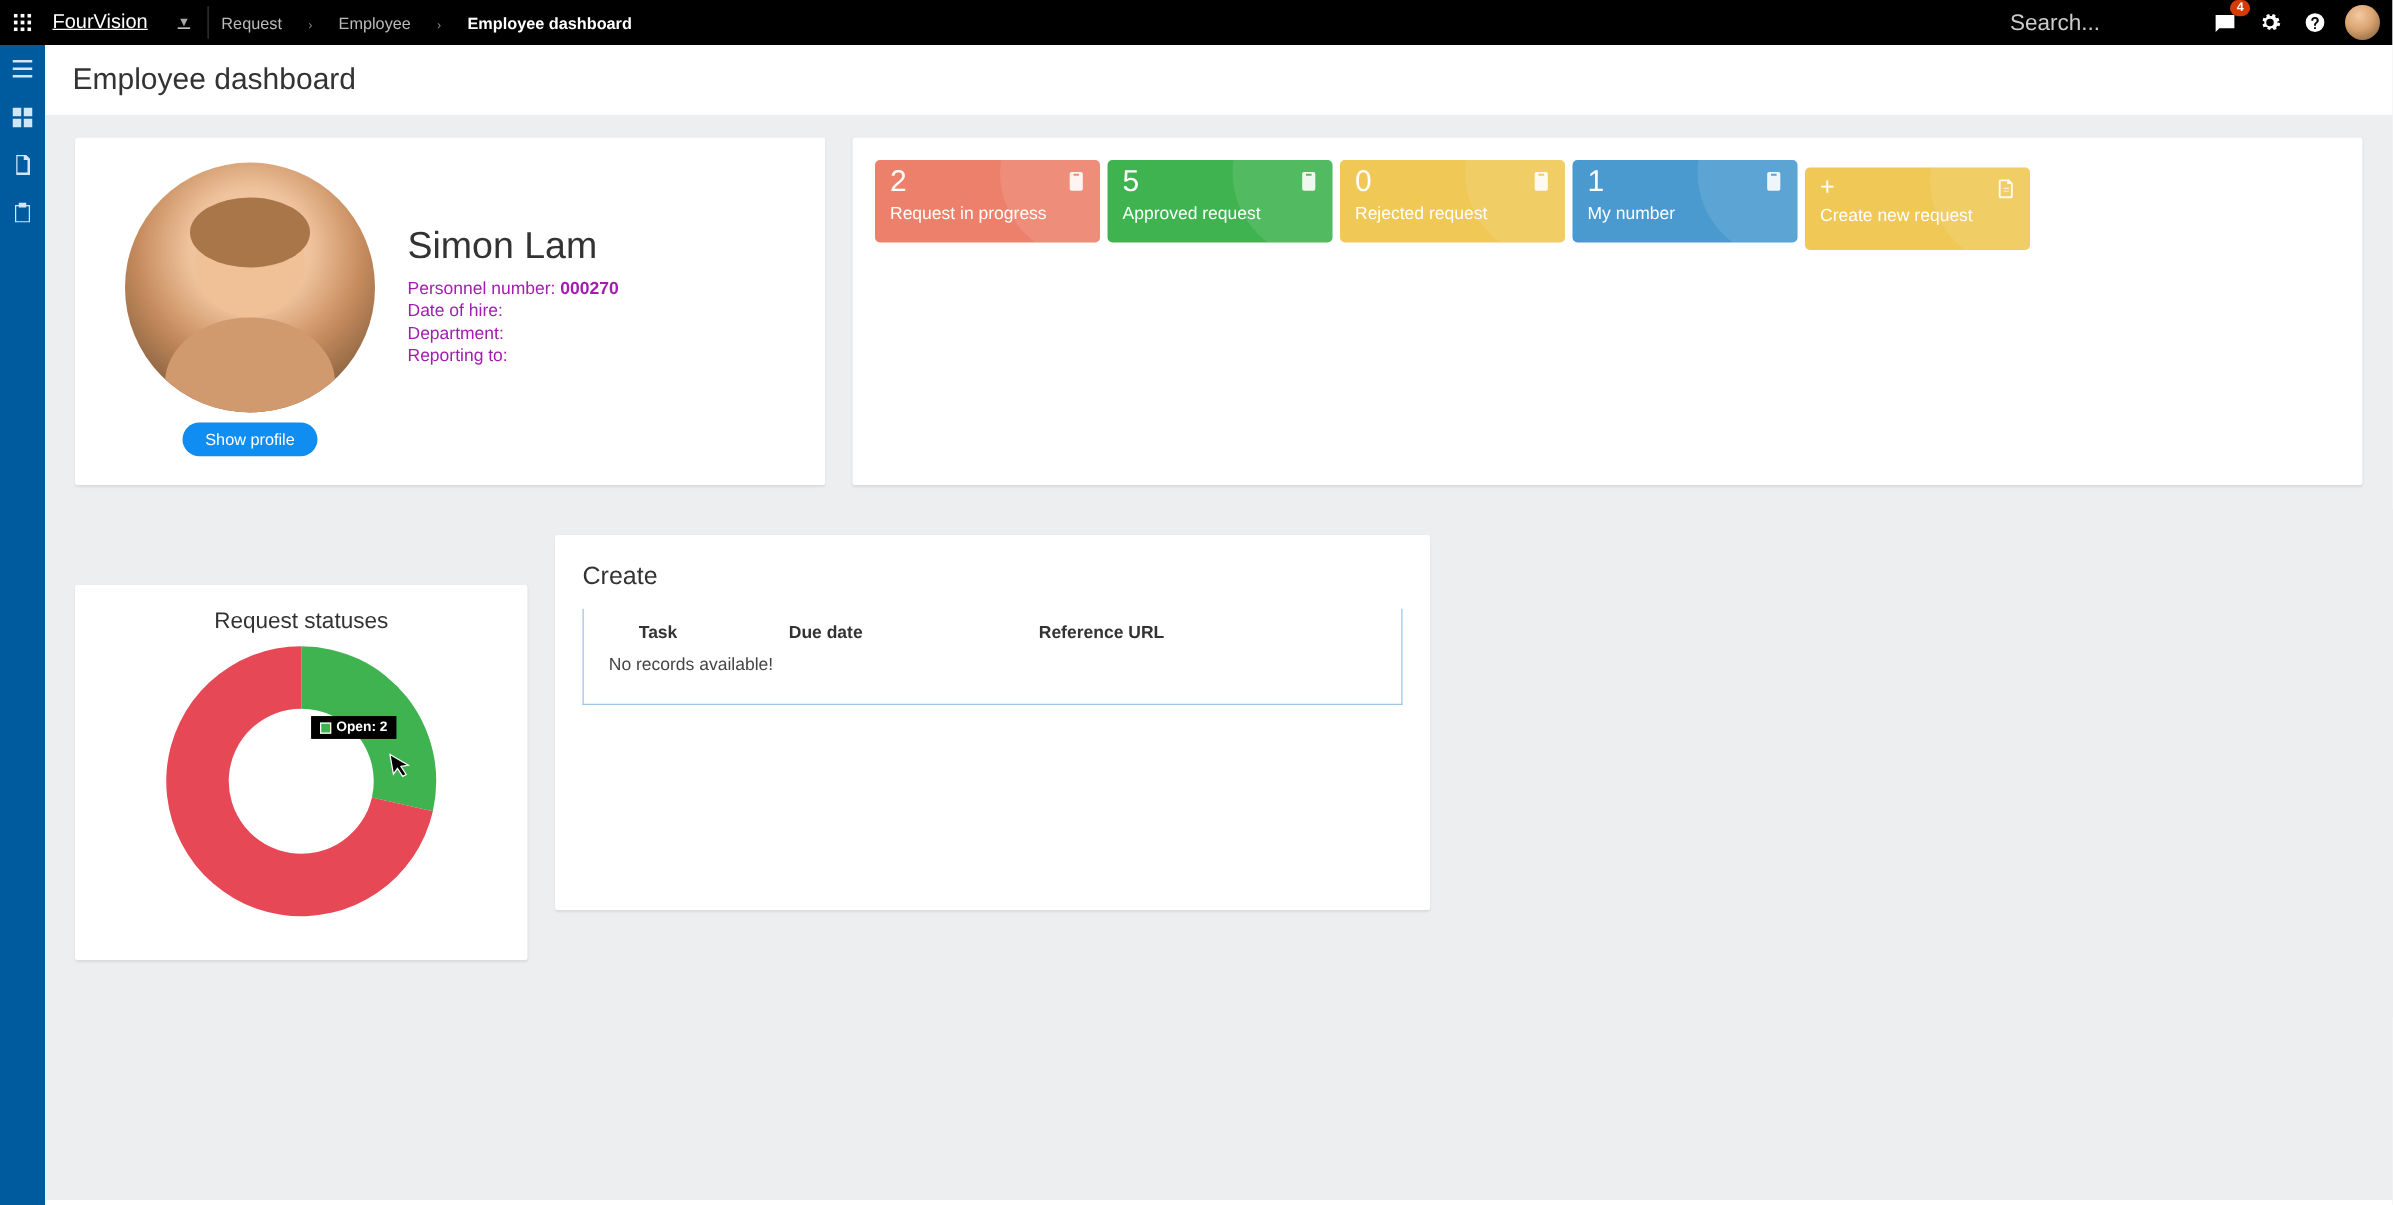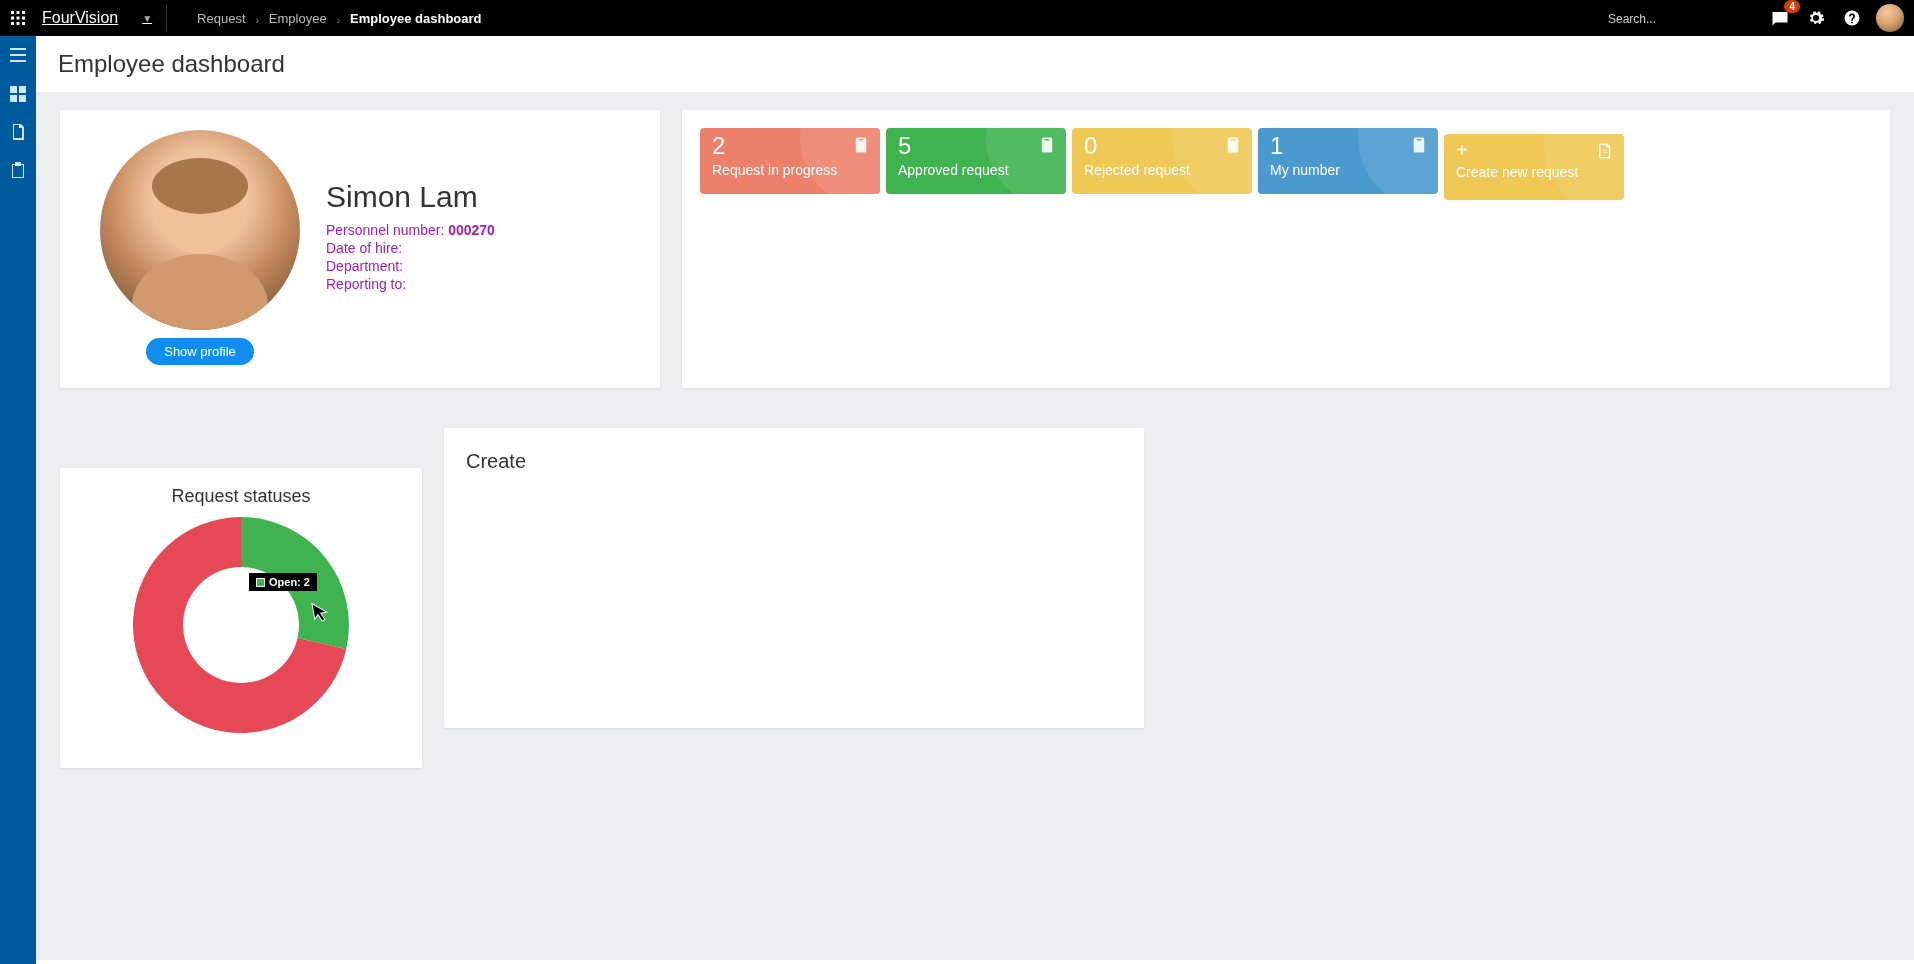--- a/index.html
+++ b/index.html
@@ -5,27 +5,27 @@
 * { margin: 0; padding: 0; box-sizing: border-box; font-family: "Segoe UI", Arial, sans-serif; }
 body { width: 1914px; height: 964px; overflow: hidden; background: #f0f0f0; }
 
 
 .topbar { height: 36px; background: #000; color: #fff; display: flex; align-items: center; }
 .topbar .waffle { width: 36px; height: 36px; display: flex; align-items: center; justify-content: center; cursor: pointer; }
 .topbar .waffle svg { fill: #fff; }
 .topbar .brand { padding: 0 14px 0 6px; font-size: 16px; cursor: pointer; display: flex; align-items: center; gap: 24px; text-decoration: underline; }
 .topbar .brand .chev { font-size: 10px; color: #aaa; }
 .topbar .divider { width: 1px; height: 26px; background: #3a3a3a; margin-right: 10px; }
-.topbar .breadcrumb { display: flex; align-items: flex-end; gap: 10px; font-size: 13px; margin-left: 20px; }
+.topbar .breadcrumb { display: flex; align-items: flex-end; gap: 21px; font-size: 13px; }
 .topbar .breadcrumb .crumb { color: #bbb; cursor: pointer; }
 .topbar .breadcrumb .crumb.active { color: #fff; font-weight: 600; }
 .topbar .breadcrumb .sep { color: #888; font-size: 10px; }
 .topbar .spacer { flex: 1; }
 .topbar .search { width: 150px; margin-right: 10px; }
-.topbar .search input { width: 100%; background: transparent; border: none; color: #fff; font-size: 12px; outline: none; }
+.topbar .search input { width: 100%; background: transparent; border: none; color: #fff; font-size: 18px; outline: none; }
 .topbar .search input::placeholder { color: #ccc; }
 .topbar .icons { display: flex; align-items: center; gap: 12px; padding-right: 10px; }
 .topbar .ticon { position: relative; width: 24px; height: 24px; display: flex; align-items: center; justify-content: center; cursor: pointer; }
 .topbar .ticon svg { fill: #fff; }
 .topbar .badge { position: absolute; top: -6px; right: -8px; background: #d83b01; color: #fff; font-size: 10px; border-radius: 8px; padding: 1px 5px; font-weight: 600; }
 .topbar .avatar { width: 28px; height: 28px; border-radius: 50%; background: radial-gradient(circle at 40% 30%, #f5c9a1 0%, #d8a370 45%, #7a5530 100%); cursor: pointer; }
 
 
 .sidenav { position: absolute; top: 36px; left: 0; width: 36px; height: calc(100% - 36px); background: #005a9e; display: flex; flex-direction: column; align-items: center; padding-top: 10px; gap: 18px; }
 .sidenav .sicon { width: 20px; height: 20px; cursor: pointer; display: flex; align-items: center; justify-content: center; }
@@ -251,17 +251,25 @@
           <div class="cursor-arrow">
             <svg width="18" height="22" viewBox="0 0 18 22">
                 <path d="M1 1l0 16 4-4 3 7 3-1-3-7 6 0z"></path>
               </svg>
           </div>
         </div>
       </div>
 
       <div class="card tasks-card">
         <div class="tasks-title">Create</div>
+        <div class="task-table">
+          <div class="task-head">
+            <div class="col1">Task</div>
+            <div class="col2">Due date</div>
+            <div class="col3">Reference URL</div>
+          </div>
+          <div class="task-empty">No records available!</div>
+        </div>
       </div>
     </div>
 
   </div>
 </div>
 
 </body></html>

